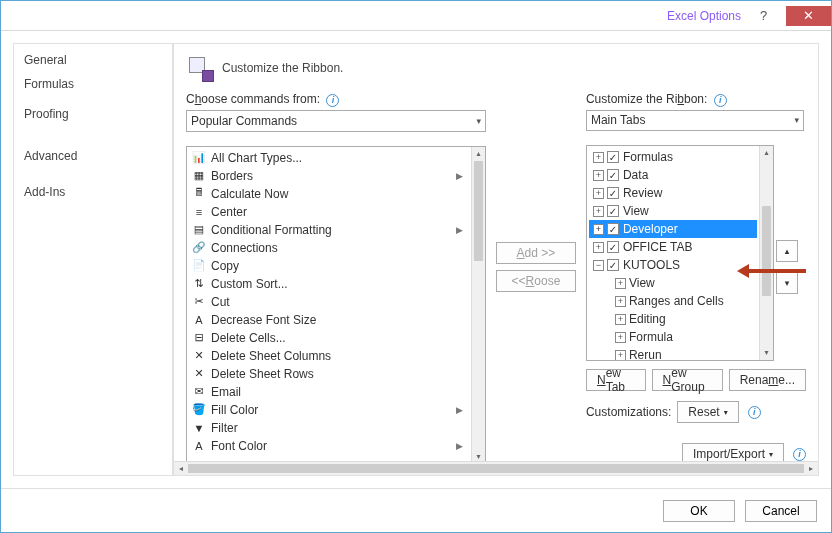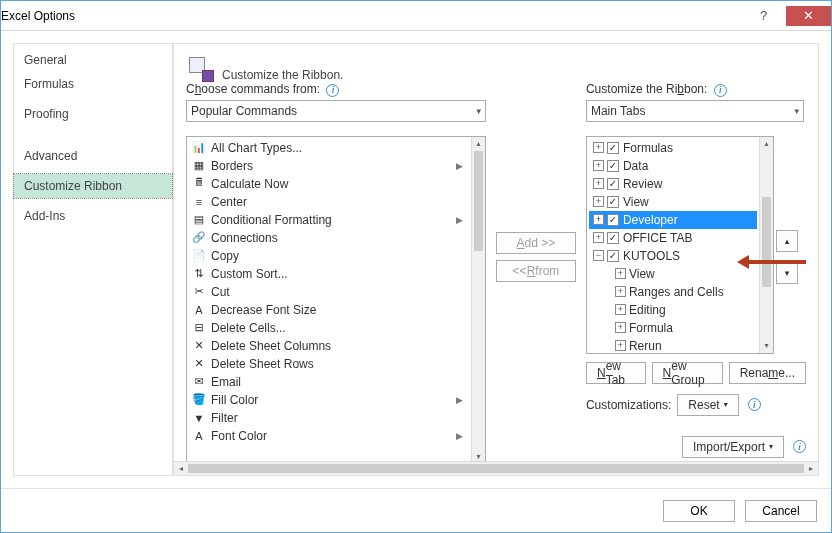--- a/index.html
+++ b/index.html
@@ -5,39 +5,39 @@
   * { box-sizing: border-box; font-family: "Segoe UI", Tahoma, sans-serif; }
   body { margin: 0; background: #fff; }
   .window {
     width: 832px; height: 533px; border: 1px solid #5aa7d6; position: relative;
     display: flex; flex-direction: column; background: #fff;
   }
   .titlebar {
     height: 30px; background: #fff; display: flex; align-items: center;
     border-bottom: 1px solid #d9d9d9; position: relative;
   }
-  .title { flex: 1; text-align: left; font-size: 12px; color: #000000; }
+  .title { flex: 1; text-align: right; font-size: 12px; color: #8b5cf6; }
   .tbtn { width: 45px; height: 20px; display: flex; align-items: center; justify-content: center; font-size: 13px; }
   .help { color: #555; }
   .close { background: #c75050; color: #fff; }
   .body {
     flex: 1; display: flex; padding: 12px; gap: 0; overflow: hidden;
   }
   .sidebar {
     width: 160px; border: 1px solid #e0e0e0; background: #fff; padding: 4px 0;
     display: flex; flex-direction: column; font-size: 12px; color: #444;
   }
   .sidebar .item { padding: 5px 10px; cursor: pointer; }
   .sidebar .item.selected { background: #c6e6d7; outline: 1px dotted #888; }
   .sidebar .gap { height: 6px; }
   .content {
     flex: 1; display: flex; flex-direction: column; border: 1px solid #e0e0e0;
     padding: 10px 12px; position: relative; overflow: hidden;
   }
-  .heading { display: flex; align-items: flex-end; gap: 8px; }
+  .heading { display: flex; align-items: center; gap: 8px; margin-bottom: 10px; }
   .heading .icon { width: 28px; height: 28px; position: relative; }
   .heading .txt { font-size: 12px; color: #444; }
   .cols { display: flex; gap: 10px; flex: 1; overflow: hidden; }
   .col { display: flex; flex-direction: column; font-size: 12px; color: #333; }
   .col.left { width: 304px; }
   .col.mid { width: 80px; justify-content: flex-start; padding-top: 150px; gap: 6px; }
   .col.right { flex: 1; position: relative; }
   .lbl { font-size: 12px; margin-bottom: 3px; }
   .u { text-decoration: underline; }
   .infoicon {
@@ -126,21 +126,20 @@
     <div class="sidebar">
       <div class="item">General</div>
       <div class="item">Formulas</div>
       <div class="gap"></div>
       <div class="item">Proofing</div>
       <div class="gap"></div>
       <div class="gap"></div>
       <div class="gap"></div>
       <div class="item">Advanced</div>
       <div class="gap"></div>
-      <div class="item selected">Customize Ribbon</div>
       <div class="gap"></div>
       <div class="item">Add-Ins</div>
       <div class="gap"></div>
     </div>
 
     <div class="content">
       <div class="heading">
         <span class="icon">
           <span class="hicon-disk"></span>
             <span class="hicon-save"></span>
@@ -243,21 +242,21 @@
         </div>
 
         <div class="col mid">
           <div class="btn dis midbtn">
             <span class="u">A</span>
               <span>dd &gt;&gt;</span>
           </div>
           <div class="btn dis midbtn">
             <span>&lt;&lt; </span>
               <span class="u">R</span>
-              <span>from</span>
+              <span>oose</span>
           </div>
         </div>
 
         <div class="col right">
           <div class="lbl">
             <span>Customize the Ri</span><span class="u">b</span><span>bon:</span>
             <span class="infoicon">i</span>
           </div>
           <div class="fakeselect" style="width:calc(100% - 2px)">
             <span>Main Tabs</span>

